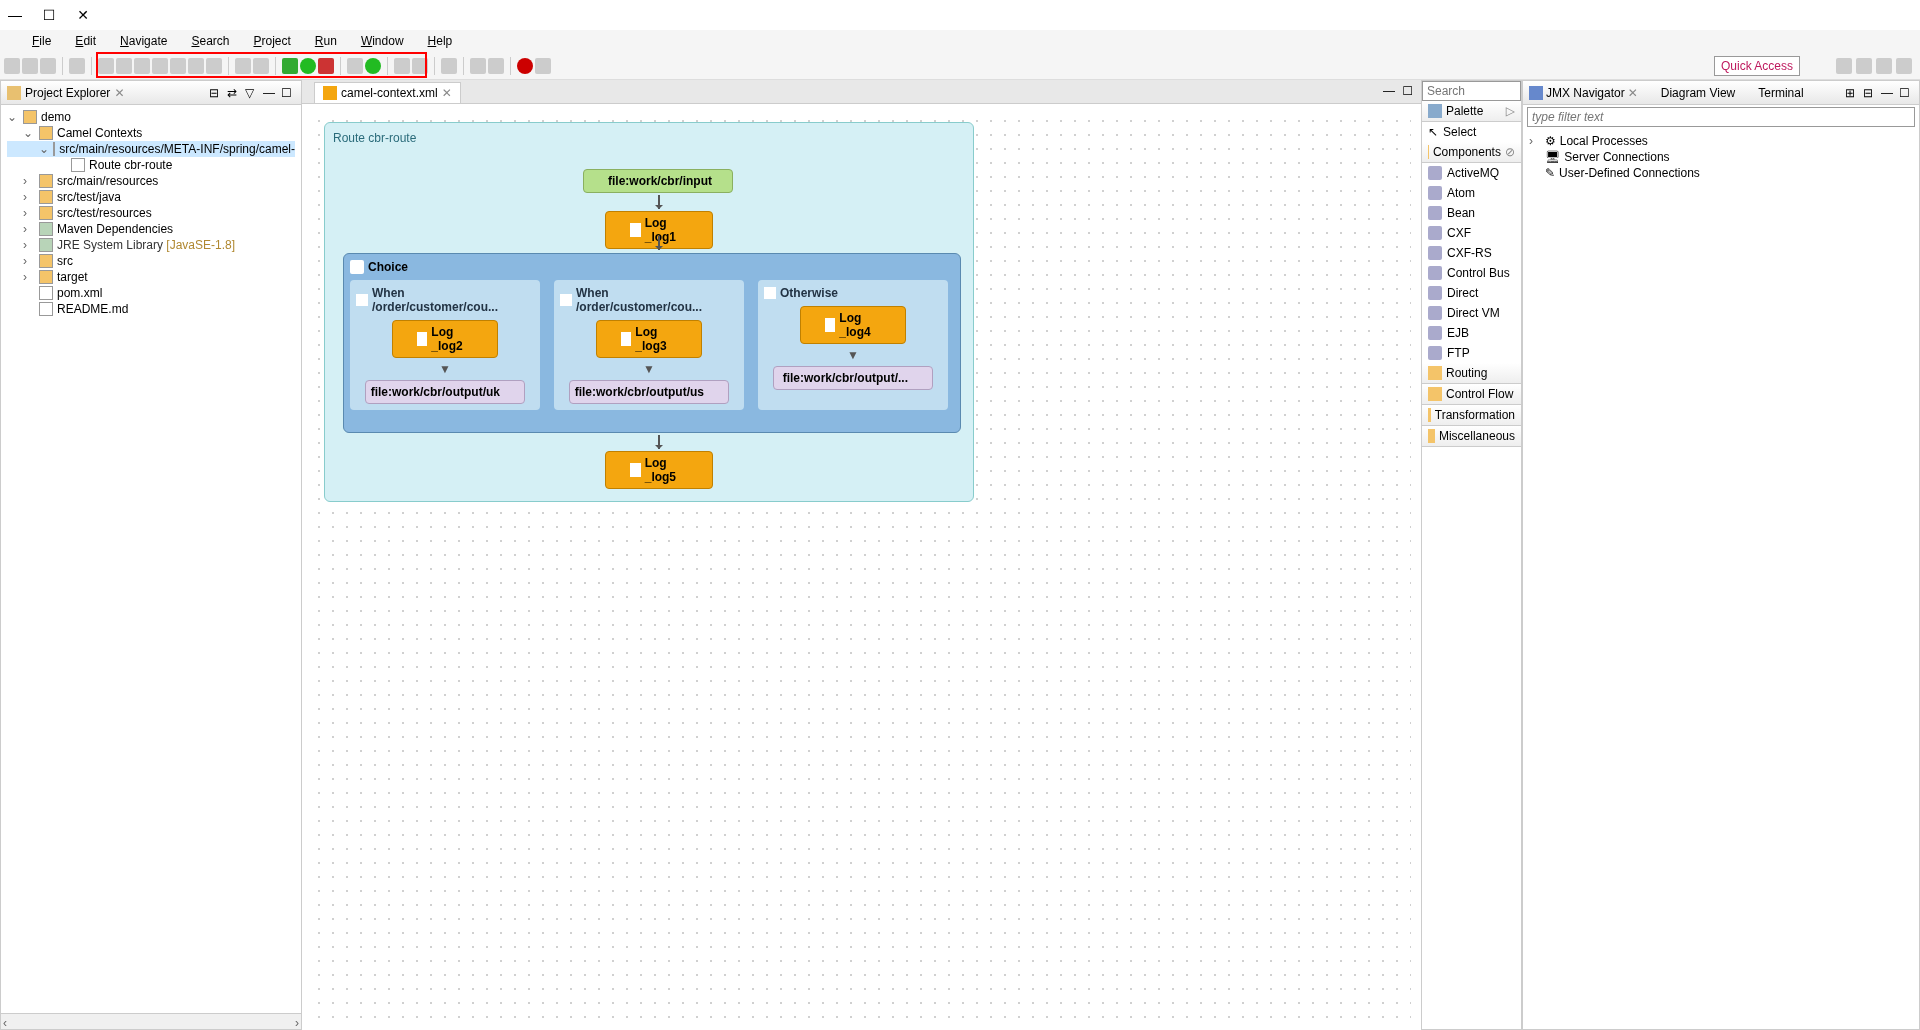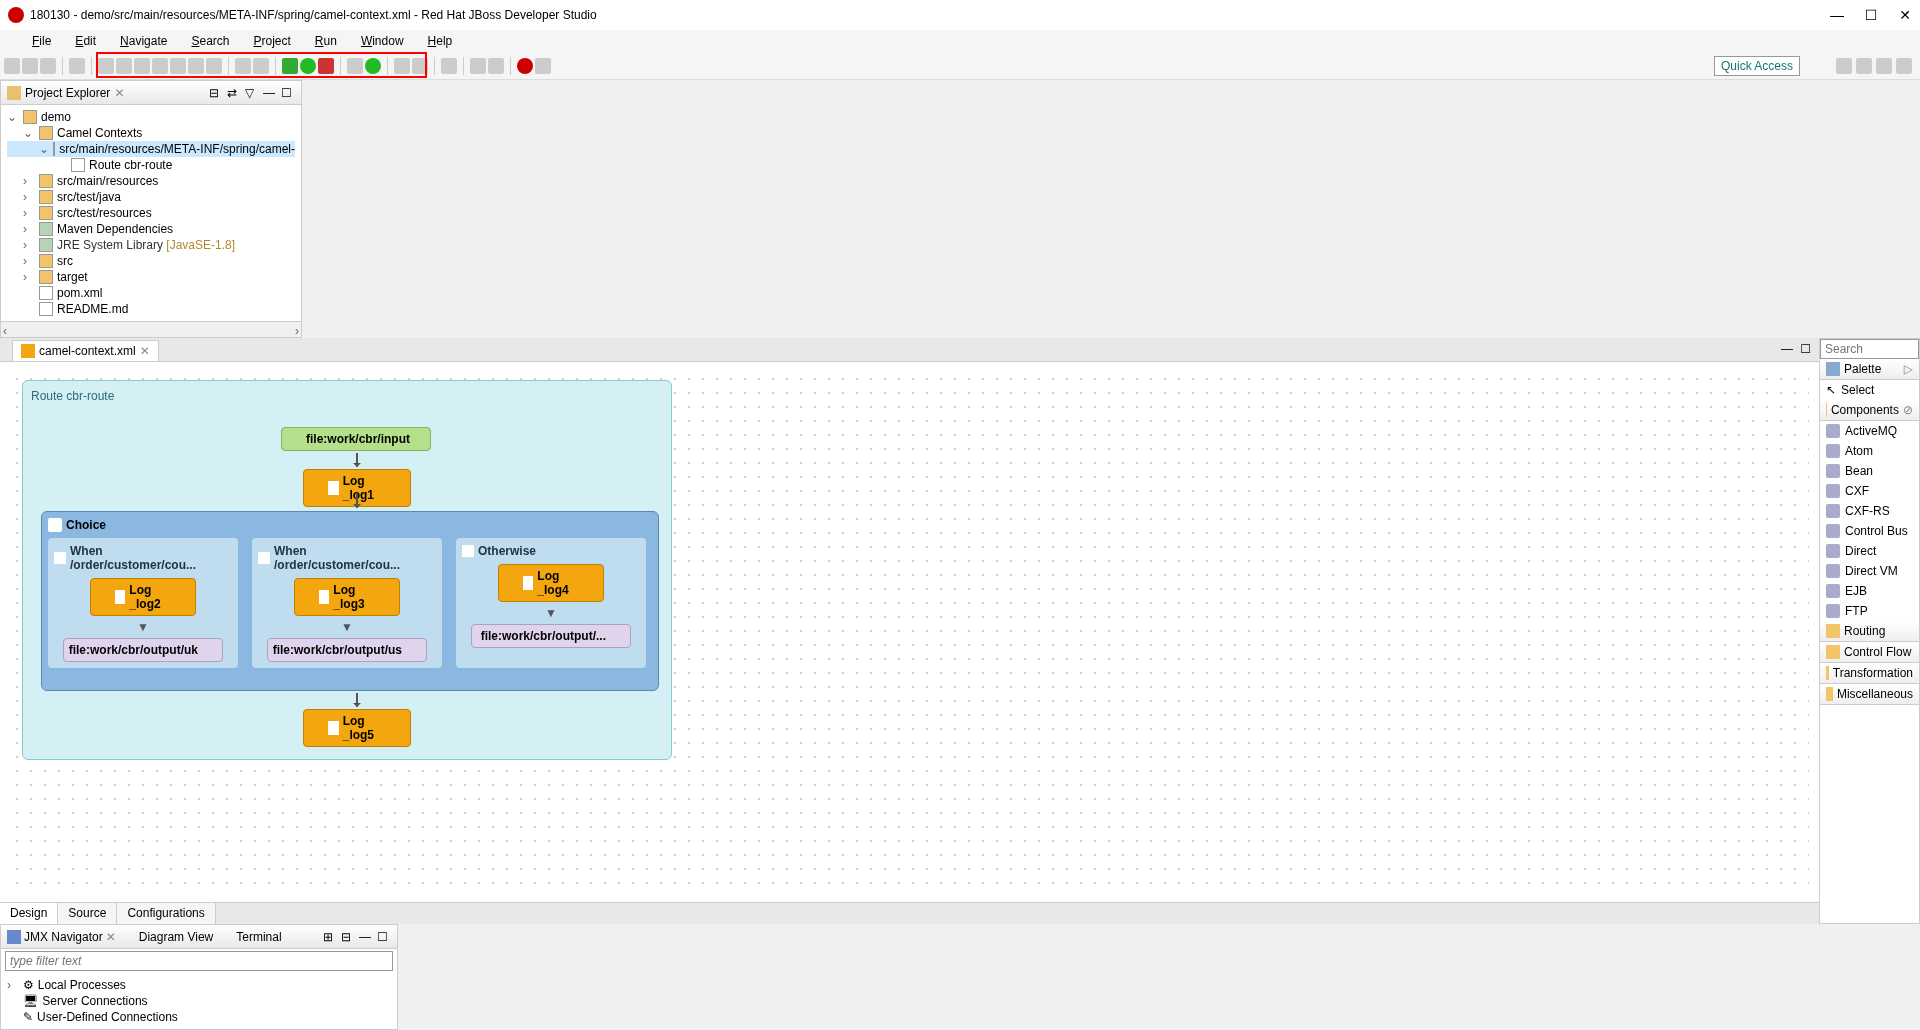--- a/index.html
+++ b/index.html
@@ -8,22 +8,22 @@
 .titlebar .left { display: flex; align-items: center; gap: 6px; }
 .title-icon { width: 16px; height: 16px; background: #c00; border-radius: 50%; }
 .win-controls { display: flex; gap: 20px; align-items: center; }
 .win-btn { width: 14px; height: 14px; cursor: pointer; font-size: 14px; display:flex; align-items:center; justify-content:center; }
 .menubar { height: 22px; background: #f5f5f5; display: flex; align-items: center; padding: 0 24px; gap: 8px; }
 .menubar span { padding: 2px 8px; cursor: pointer; }
 .toolbar { height: 28px; background: #f5f5f5; border-bottom: 1px solid #ddd; display: flex; align-items: center; padding: 0 4px; gap: 2px; position: relative; }
 .tb-icon { width: 16px; height: 16px; background: #ccc; border-radius: 2px; cursor: pointer; }
 .tb-sep { width: 1px; height: 18px; background: #ccc; margin: 0 4px; }
 .highlight-box { position: absolute; left: 96px; top: 0; width: 331px; height: 26px; border: 2px solid red; pointer-events: none; }
-.quick-access { position: absolute; right: 120px; border: 1px solid #999; padding: 2px 6px; background: #fff; color: #0f766e; }
-.body-area { display: flex; height: calc(100% - 80px); flex-direction: column; }
+.quick-access { position: absolute; right: 120px; border: 1px solid #999; padding: 2px 6px; background: #fff; color: #be185d; }
+.body-area { display: flex; height: calc(100% - 80px); }
 .left-panel { width: 302px; border: 1px solid #ccc; background: #fff; display:flex; flex-direction:column; }
 .panel-header { height: 24px; background: linear-gradient(#fff,#e8e8e8); border-bottom: 1px solid #ccc; display: flex; align-items: center; padding: 0 6px; gap: 4px; justify-content: space-between; }
 .ph-title { display:flex; align-items:center; gap:4px; }
 .ph-icons { display:flex; gap:4px; }
 .ph-icon { width:14px; height:14px; cursor:pointer; }
 .tree { padding: 4px 6px; flex:1; overflow:auto; }
 .tree-item { display: flex; align-items: center; gap: 4px; padding: 1px 0; cursor: pointer; white-space: nowrap; }
 .ti-0 { padding-left: 0; } .ti-1 { padding-left: 16px; } .ti-2 { padding-left: 32px; } .ti-3 { padding-left: 48px; }
 .expander { width: 12px; display:inline-block; color:#666; }
 .selected { background: #cce8ff; }
@@ -63,24 +63,20 @@
 .pal-ic { width:14px; height:14px; background:#aac; border-radius:2px; }
 .editor-ctrl { position:absolute; top:4px; right:8px; display:flex; gap:4px; }
 .sm-ic { width:14px; height:14px; cursor:pointer; }
 .scrollbar-h { height:16px; background:#f0f0f0; border-top:1px solid #ccc; position:relative; }
 .ic-sq { width:14px; height:14px; display:inline-block; }
 </style>
 </head>
 <body>
 
 <div class="titlebar">
-  <div class="left">
-    <span class="title-icon"></span>
-    <span>180130 - demo/src/main/resources/META-INF/spring/camel-context.xml - Red Hat JBoss Developer Studio</span>
-  </div>
   <div class="win-controls">
     <span class="win-btn">—</span>
     <span class="win-btn">☐</span>
     <span class="win-btn">✕</span>
   </div>
 </div>
 
 <div class="menubar" id="menubar">
     <span><u>F</u>ile</span>
     <span><u>E</u>dit</span>
@@ -313,25 +309,20 @@
                 </div>
               </div>
             </div>
             <div class="arrow" style="left:333px;top:312px;height:14px"></div>
             <div class="node n-orange" style="left:280px;top:328px;width:108px">
               <span class="ic-sq" style="background:#fff"></span>
               <span>Log _log5</span>
             </div>
           </div>
         </div>
-        <div class="bottom-tabs" id="bottom-tabs">
-            <div class="bt-tab active">Design</div>
-            <div class="bt-tab">Source</div>
-            <div class="bt-tab">Configurations</div>
-          </div>
       </div>
 
       <div class="palette-col">
         <div class="pal-search"><input placeholder="Search" style=""></div>
         <div class="pal-header">
           <span class="ic-sq" style="background:#8ac"></span>
           <span>Palette</span>
           <span style="margin-left:auto;color:#888">▷</span>
         </div>
         <div class="pal-item">

